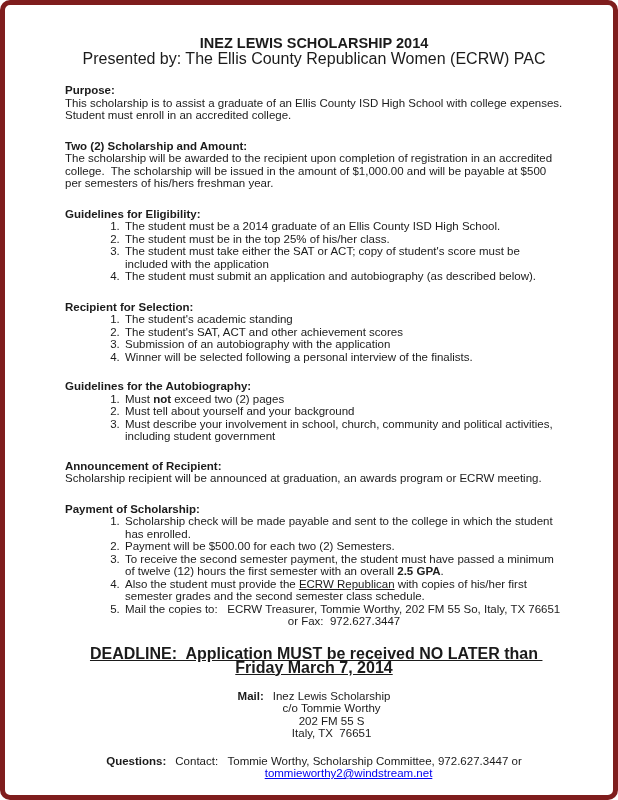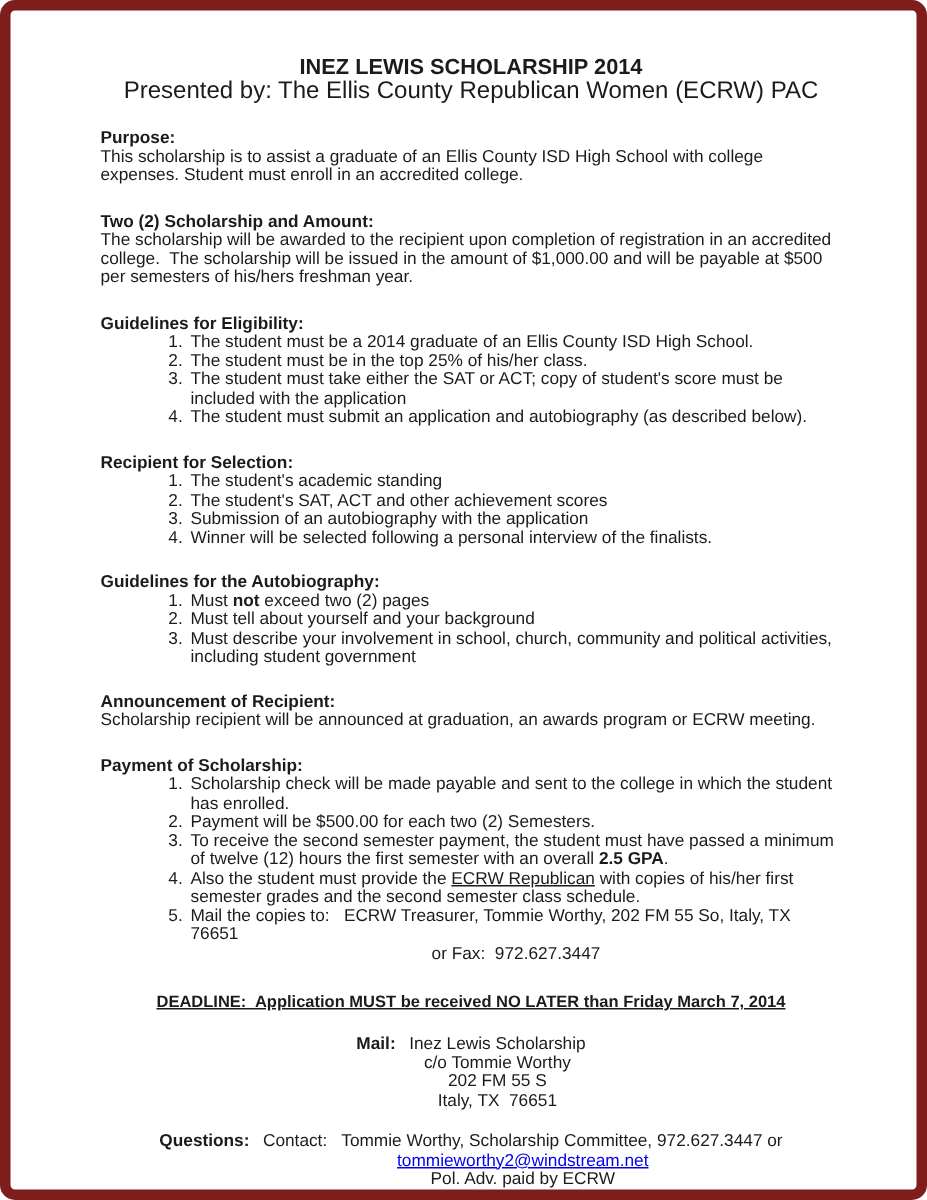--- a/index.html
+++ b/index.html
@@ -6,42 +6,42 @@
   .page {
     position:relative;
     width:618px; height:800px;
     box-sizing:border-box;
     padding:30px 50px 0 60px;
     font-family:"Liberation Sans","DejaVu Sans",sans-serif;
     font-size:11.5px;
     line-height:12.5px;
     color:#1b1b1b;
     background:#ffffff;
-    border:7px solid #7f1d1d;
+    border:5px solid #7f1d1d;
     border-radius:10px;
     overflow:hidden;
   }
   .t { white-space:pre-wrap; }
   .doc-header { text-align:center; }
   .doc-title { font-size:14.5px; font-weight:bold; line-height:17px; margin:0; }
   .doc-subtitle { font-size:16px; line-height:14px; margin:0; }
   .sec { margin-top:18px; }
   .sec-lg { margin-top:17px; }
   .sec-h { font-weight:bold; white-space:pre-wrap; }
   .sec p { margin:0; white-space:pre-wrap; }
   ol { margin:0; padding-left:58px; }
   ol li { padding-left:2px; white-space:pre-wrap; }
   b { font-weight:bold; }
   .u { text-decoration:underline; }
   .fax-line { text-align:center; }
   .deadline {
     margin-top:19px;
     text-align:center;
     font-weight:bold;
-    font-size:11px;
+    font-size:16px;
     line-height:14px;
     text-decoration:underline;
     white-space:pre-wrap;
   }
   .center-row { display:flex; justify-content:center; margin-top:15px; }
   .row-label { font-weight:bold; margin-right:9px; white-space:pre-wrap; }
   .mail-addr { text-align:center; }
   .mail-addr div { white-space:pre-wrap; }
   .q-body { text-align:center; }
   .q-body div { white-space:pre-wrap; }
@@ -126,17 +126,16 @@
       <div>202 FM 55 S</div>
       <div>Italy, TX  76651</div>
     </div>
   </div>
 
   <div class="center-row">
     <span class="row-label">Questions:</span>
     <div class="q-body">
       <div>Contact:   Tommie Worthy, Scholarship Committee, 972.627.3447 or</div>
       <div><a class="link">tommieworthy2@windstream.net</a></div>
-      <div>Pol. Adv. paid by ECRW</div>
     </div>
   </div>
 
 </div>
 
 </body></html>

